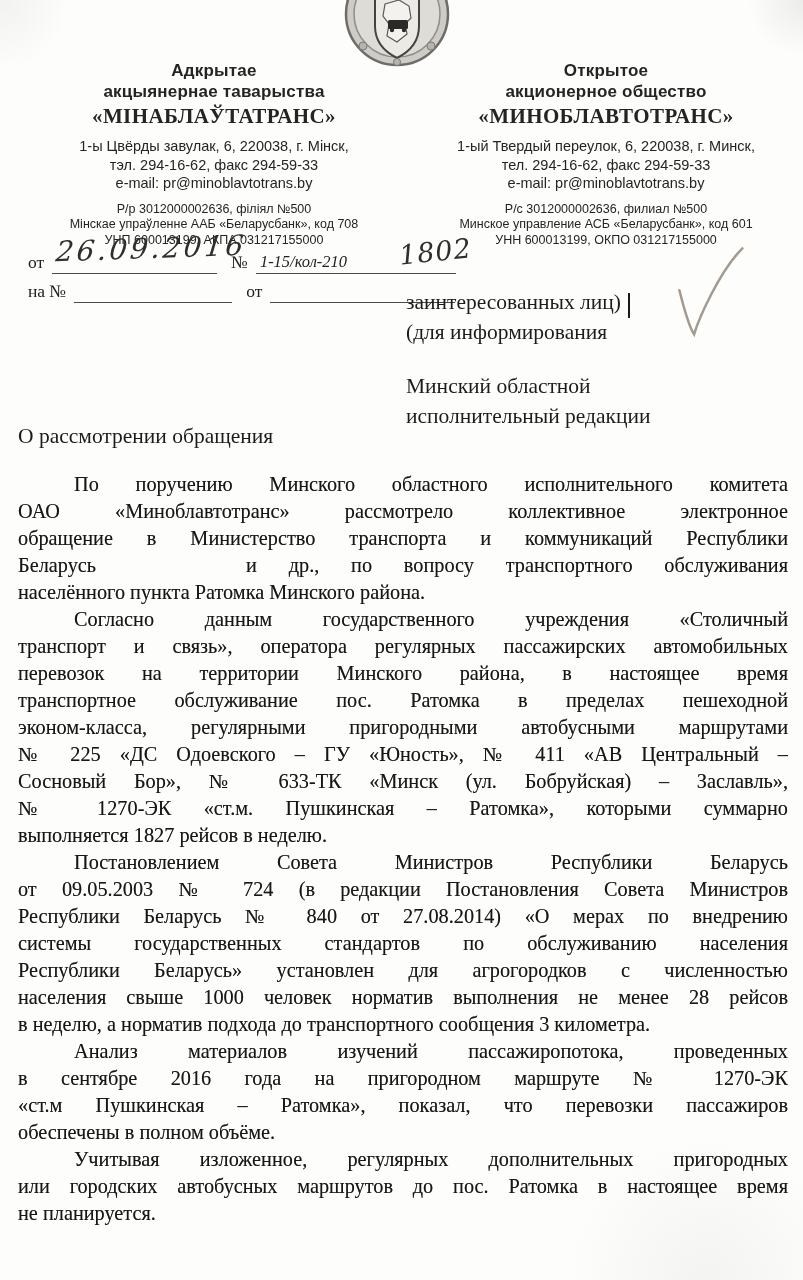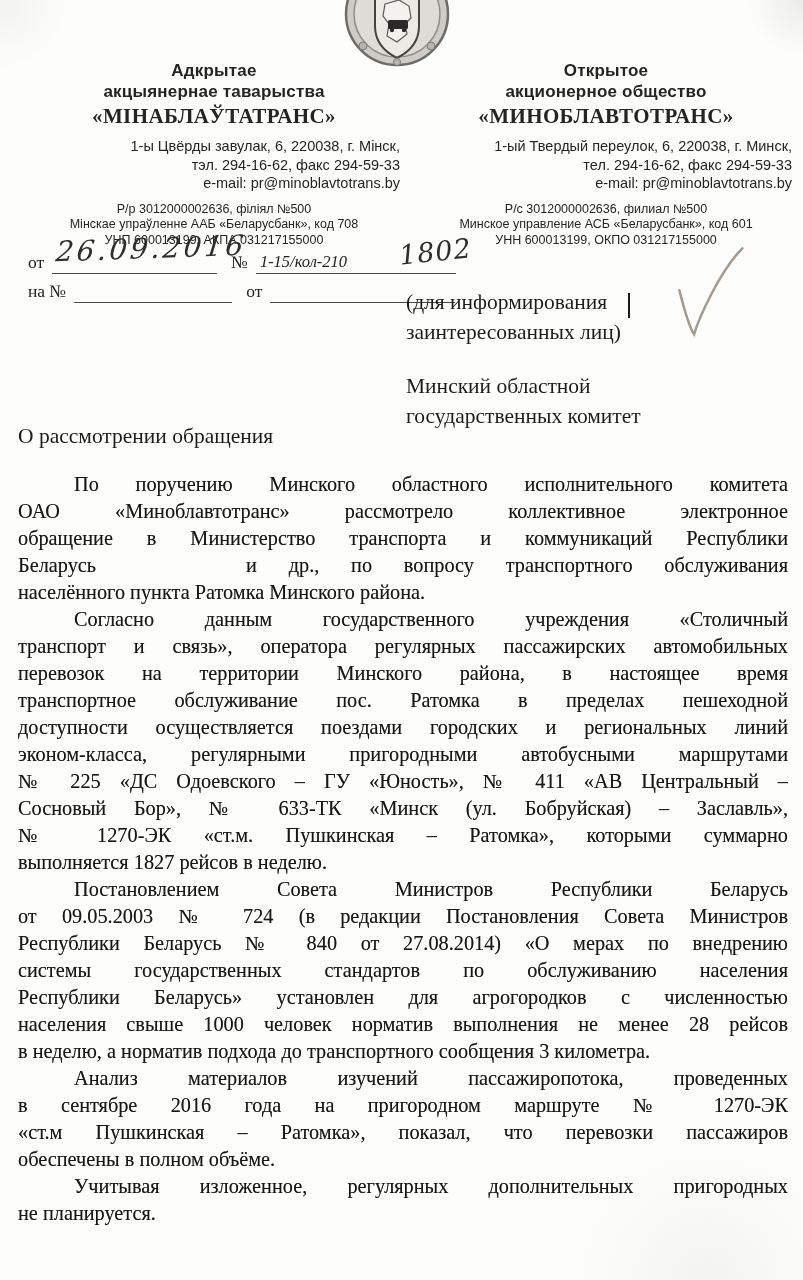--- a/index.html
+++ b/index.html
@@ -19,21 +19,21 @@
 
   
   .emblem { position:absolute; left:341px; top:-38px; width:112px; height:112px; }
 
   
   .lh-col { position:absolute; top:60px; width:372px; text-align:center; color:#242424; }
   .lh-left  { left:28px; }
   .lh-right { left:420px; }
   .lh-org   { font:700 17px/21px "Liberation Sans", sans-serif; letter-spacing:.2px; }
   .lh-name  { font:700 21px/27px "Liberation Serif", serif; letter-spacing:.4px; margin-top:1px; }
-  .lh-addr  { margin-top:7px; font:14.5px/18.5px "Liberation Sans", sans-serif;text-align:right; }
+  .lh-addr  { margin-top:7px; font:14.5px/18.5px "Liberation Sans", sans-serif; }
   .lh-bank  { margin-top:9px; font:12.5px/15.5px "Liberation Sans", sans-serif; }
 
   
   .ref { position:absolute; left:28px; top:249px; width:470px;
          font-family:"Liberation Serif", serif; font-size:17.5px; color:#222; }
   .ref-row { display:flex; align-items:flex-end; margin-bottom:4px; }
   .ref-label { line-height:24px;text-align:center; }
   .ref-line { border-bottom:1.5px solid #4a4a4a; height:24px; position:relative;
               margin-left:8px; display:flex; align-items:flex-end; }
   .w165{width:165px;} .w200{width:200px;} .w158{width:158px;} .w185{width:185px;}
@@ -134,46 +134,45 @@
       <span class="ref-line w185"></span>
     </div>
   </div>
 
   <svg class="checkmark" viewBox="0 0 100 100" aria-hidden="true">
     <path d="M28,46 C32,62 38,82 42,88 C46,74 66,28 88,6" fill="none" stroke="#a39a90" stroke-width="2.4" stroke-linecap="round"></path>
   </svg>
 
   <div class="recipient">
     <div class="note">
+      <div>заинтересованных лиц)</div>
       <div>(для информирования</div>
-      <div>заинтересованных лиц)</div>
     </div>
     <div class="name">
       <div>Минский областной</div>
-      <div>государственных комитет</div>
+      <div>исполнительный редакции</div>
     </div>
   </div>
   <div class="cursor-artifact"></div>
 
   <div class="subject">О рассмотрении обращения</div>
 
   <div class="body">
       <div>
         <div class="line first">По поручению Минского областного исполнительного комитета</div>
         <div class="line">ОАО «Миноблавтотранс» рассмотрело коллективное электронное</div>
         <div class="line">обращение в Министерство транспорта и коммуникаций Республики</div>
         <div class="line"><span>Беларусь</span><span class="redaction-gap"></span><span>и др., по вопросу транспортного обслуживания</span></div>
         <div class="line last">населённого пункта Ратомка Минского района.</div>
       </div>
       <div>
         <div class="line first">Согласно данным государственного учреждения «Столичный</div>
         <div class="line">транспорт и связь», оператора регулярных пассажирских автомобильных</div>
         <div class="line">перевозок на территории Минского района, в настоящее время</div>
         <div class="line">транспортное обслуживание пос. Ратомка в пределах пешеходной</div>
-        <div class="line">доступности осуществляется поездами городских и региональных линий</div>
         <div class="line">эконом-класса, регулярными пригородными автобусными маршрутами</div>
         <div class="line">№ 225 «ДС Одоевского – ГУ «Юность», № 411 «АВ Центральный –</div>
         <div class="line">Сосновый Бор», № 633-ТК «Минск (ул. Бобруйская) – Заславль»,</div>
         <div class="line">№ 1270-ЭК «ст.м. Пушкинская – Ратомка», которыми суммарно</div>
         <div class="line last">выполняется 1827 рейсов в неделю.</div>
       </div>
       <div>
         <div class="line first">Постановлением Совета Министров Республики Беларусь</div>
         <div class="line">от 09.05.2003 № 724 (в редакции Постановления Совета Министров</div>
         <div class="line">Республики Беларусь № 840 от 27.08.2014) «О мерах по внедрению</div>
@@ -183,17 +182,18 @@
         <div class="line last">в неделю, а норматив подхода до транспортного сообщения 3 километра.</div>
       </div>
       <div>
         <div class="line first">Анализ материалов изучений пассажиропотока, проведенных</div>
         <div class="line">в сентябре 2016 года на пригородном маршруте № 1270-ЭК</div>
         <div class="line">«ст.м Пушкинская – Ратомка», показал, что перевозки пассажиров</div>
         <div class="line last">обеспечены в полном объёме.</div>
       </div>
       <div>
         <div class="line first">Учитывая изложенное, регулярных дополнительных пригородных</div>
+        <div class="line">или городских автобусных маршрутов до пос. Ратомка в настоящее время</div>
         <div class="line last">не планируется.</div>
       </div>
     </div>
 
 </div>
 
 </body></html>

